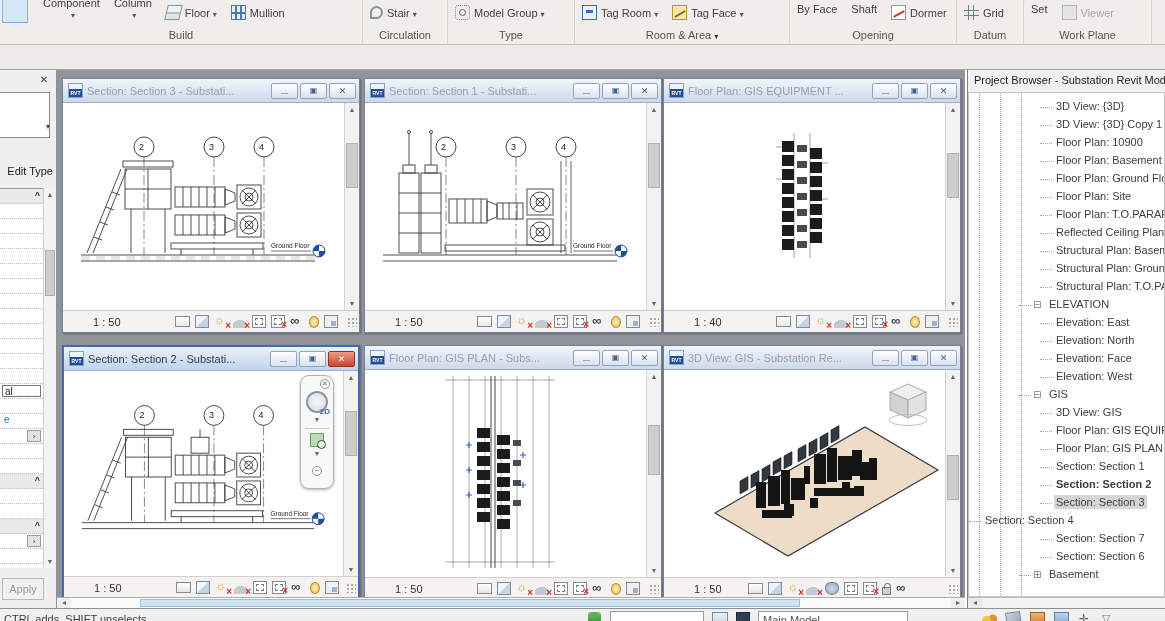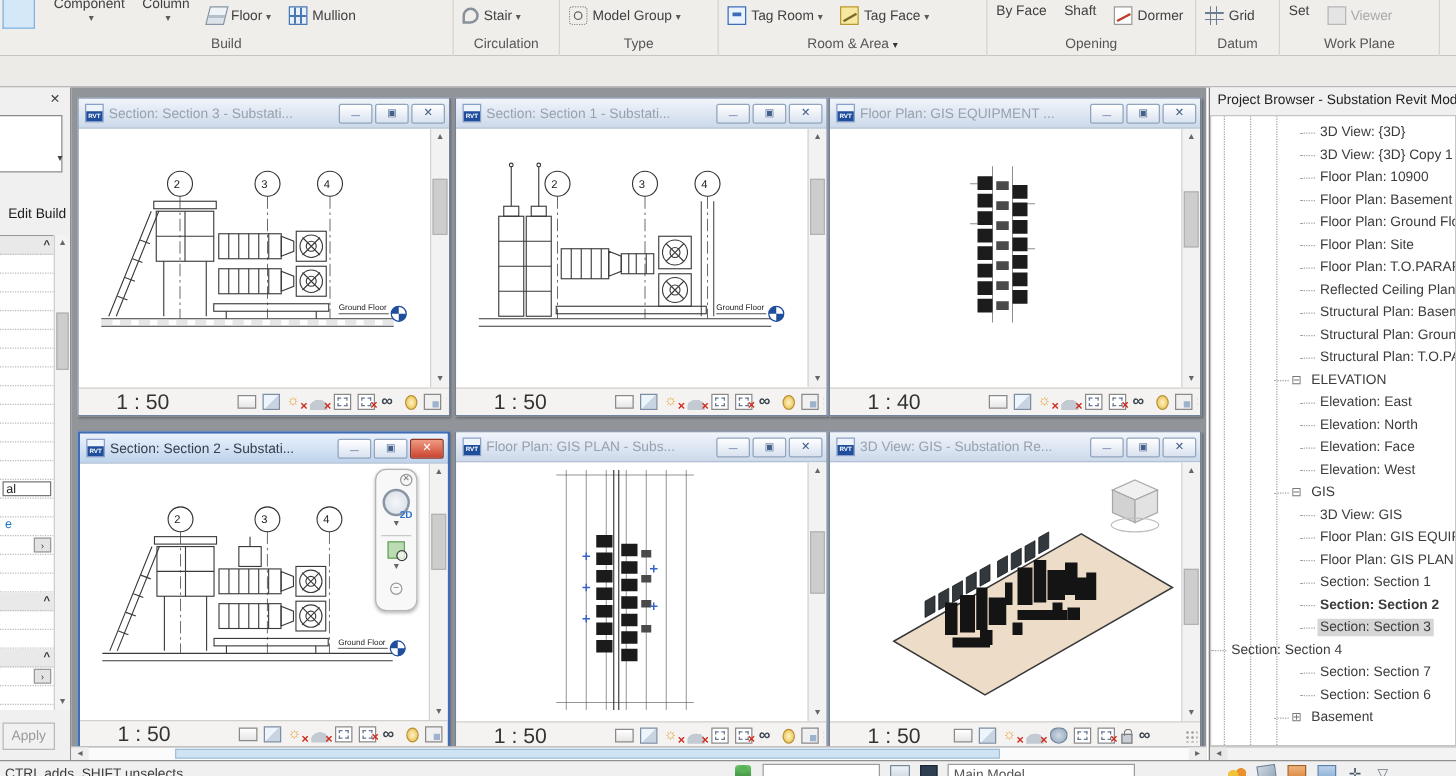--- a/index.html
+++ b/index.html
@@ -75,21 +75,21 @@
   .wbtn.min::after{content:"—";font-size:7px;padding-top:4px}
   .wbtn.res::after{content:"▣"}
   .wbtn.cls::after{content:"✕";font-size:9px}
   .wbtn.cls.red{background:linear-gradient(#ef9b82,#cb4430);border-color:#8f3322}
   .wbtn.cls.red::after{color:#fff}
   .wbody{position:absolute;left:0;right:0;top:24px;bottom:22px;background:#fff;overflow:hidden}
   .wbody svg{position:absolute;left:0;top:0}
   .vscroll{position:absolute;right:0;top:0;bottom:0;width:15px;background:#f2f2f2;border-left:1px solid #d3d3d3}
   .vscroll .thumb{position:absolute;left:1px;right:1px;background:#cdcdcd;border:1px solid #b2b2b2}
   .controlbar{position:absolute;left:0;right:0;bottom:0;height:22px;background:#f4f3f1;border-top:1px solid #d2d0cd;display:flex;align-items:center;padding-left:30px}
-  .vc-scale{color:#333;font-size:17px;flex:none}
+  .vc-scale{color:#333;font-size:11px;flex:none}
   .vc-icons{display:flex;align-items:center;margin-left:52px}
   .win-3d .vc-icons{margin-left:24px}
   .vc-icon{width:14px;height:13px;margin:0 2.5px;position:relative;display:inline-block}
   .detail-level-icon{border:1px solid #8a8a8a;background:linear-gradient(#fff,#e6e6e6);width:15px;height:11px}
   .visual-style-icon{border:1px solid #7d8ea4;background:linear-gradient(135deg,#eef4fb 50%,#c8d4e2 50%)}
   .sun-path-icon::before{content:"☼";position:absolute;left:0;top:-1px;color:#e8a33d;font-size:12px;line-height:13px}
   .sun-path-icon::after,.shadows-icon::after,.crop-region-icon::after{content:"×";position:absolute;right:-3px;bottom:-3px;color:#cf2d1e;font-weight:bold;font-size:10px}
   .shadows-icon{background:radial-gradient(circle at 50% 100%,#c3cad2 0 55%,transparent 56%)}
   .crop-view-icon{border:1px solid #8a8a8a;background:#fff}
   .crop-view-icon::before,.crop-region-icon::before{content:"";position:absolute;inset:2px;border:1px dashed #6a7b94}
@@ -271,21 +271,21 @@
       </div>
     </div>
 </div>
 
 <div class="options-strip"></div>
 
 <div class="props">
   <div class="pp-close">✕</div>
   <div class="pp-selector"></div>
   <div class="pp-sel-arrow">▾</div>
-  <div class="pp-edit-type">Edit Build</div>
+  <div class="pp-edit-type">Edit Type</div>
   <div class="pp-grid">
     <div class="pp-row hdr">
         <span class="chev">^</span>
       </div>
     <div class="pp-row"></div>
       <div class="pp-row"></div>
     <div class="pp-row"></div>
       <div class="pp-row"></div>
     <div class="pp-row"></div>
       <div class="pp-row"></div>

